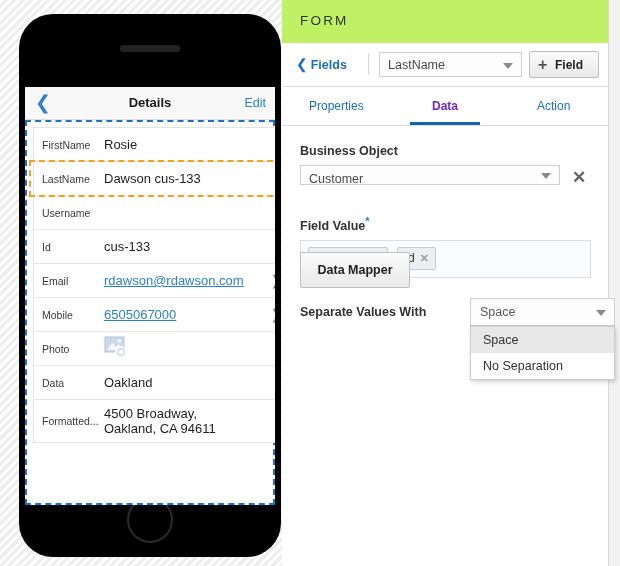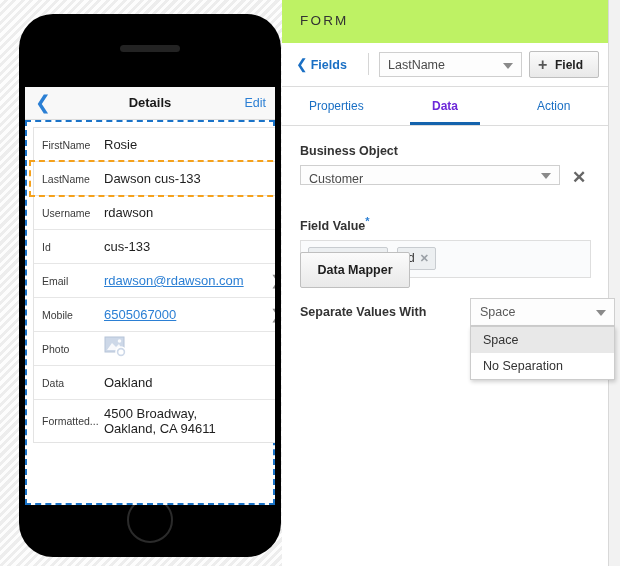--- a/index.html
+++ b/index.html
@@ -467,21 +467,20 @@
         </div>
 
         <div class="detail-row">
           <div id="lastname-highlight"></div>
           <div class="rlabel">LastName</div>
           <div class="rvalue">Dawson cus-133</div>
         </div>
 
         <div class="detail-row">
           <div class="rlabel">Username</div>
-          <div class="rvalue">rdawson</div>
         </div>
 
         <div class="detail-row">
           <div class="rlabel">Id</div>
           <div class="rvalue">cus-133</div>
         </div>
 
         <div class="detail-row">
           <div class="rlabel">Email</div>
           <div class="rvalue link">rdawson@rdawson.com</div>

